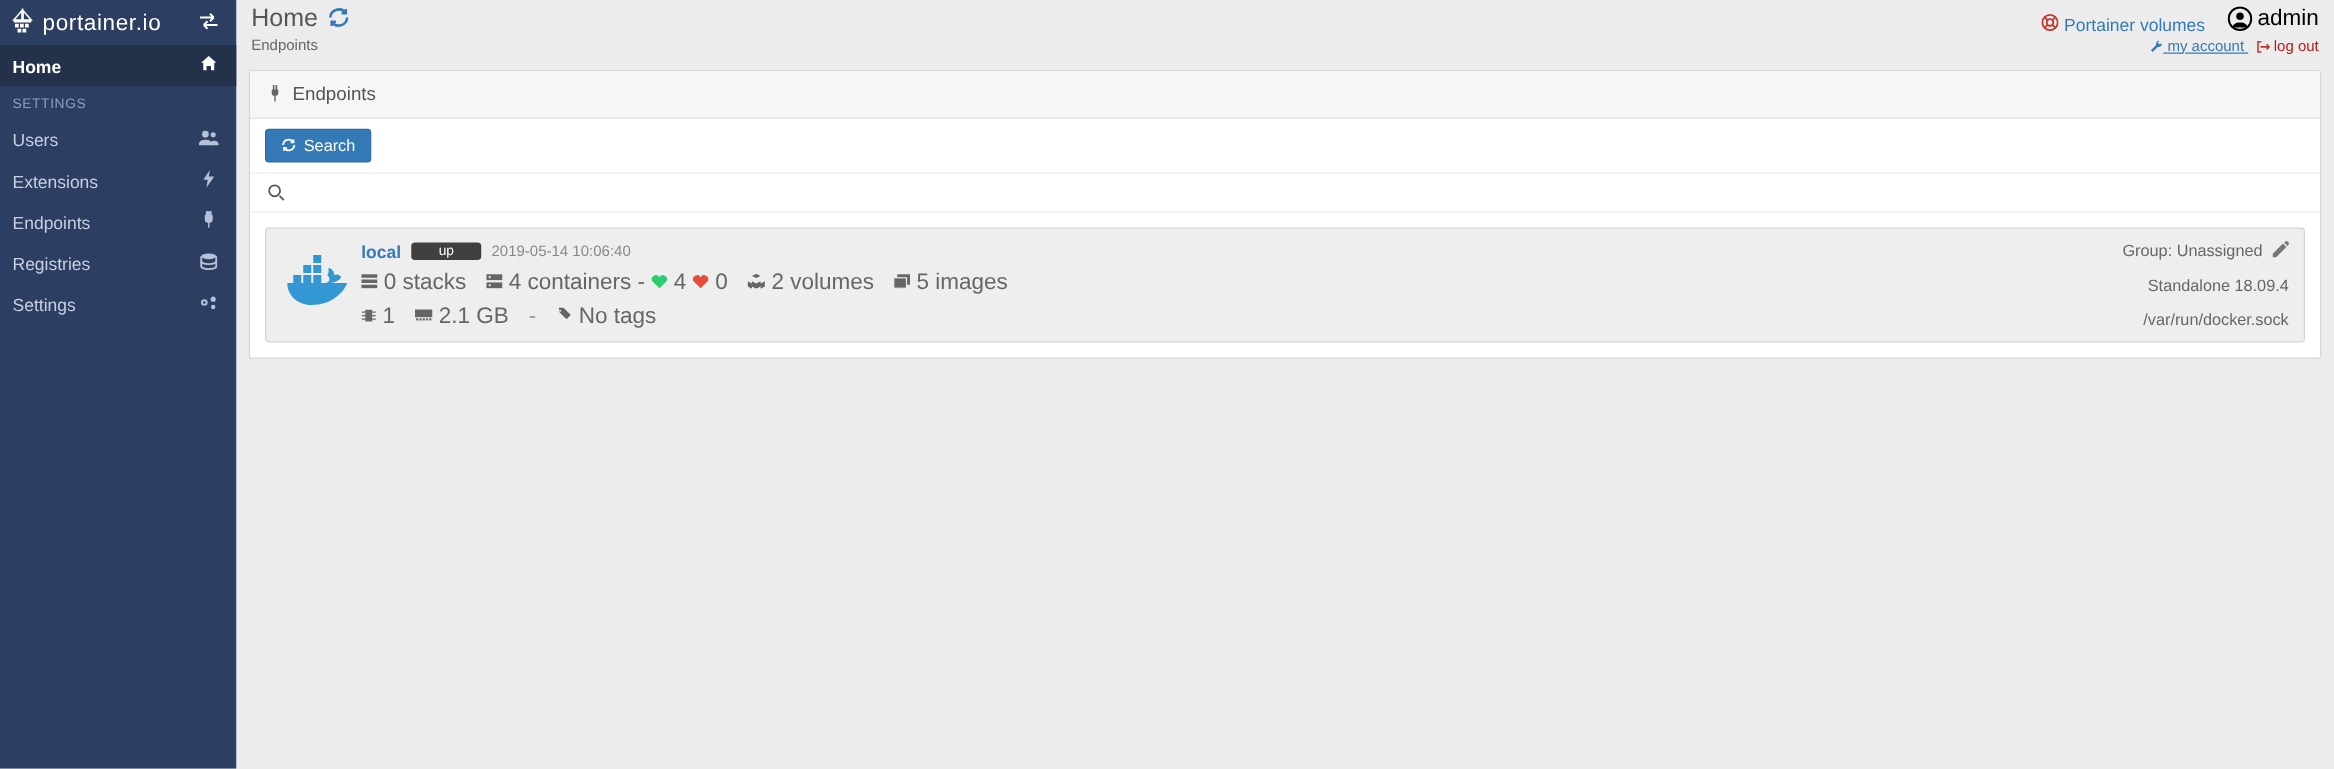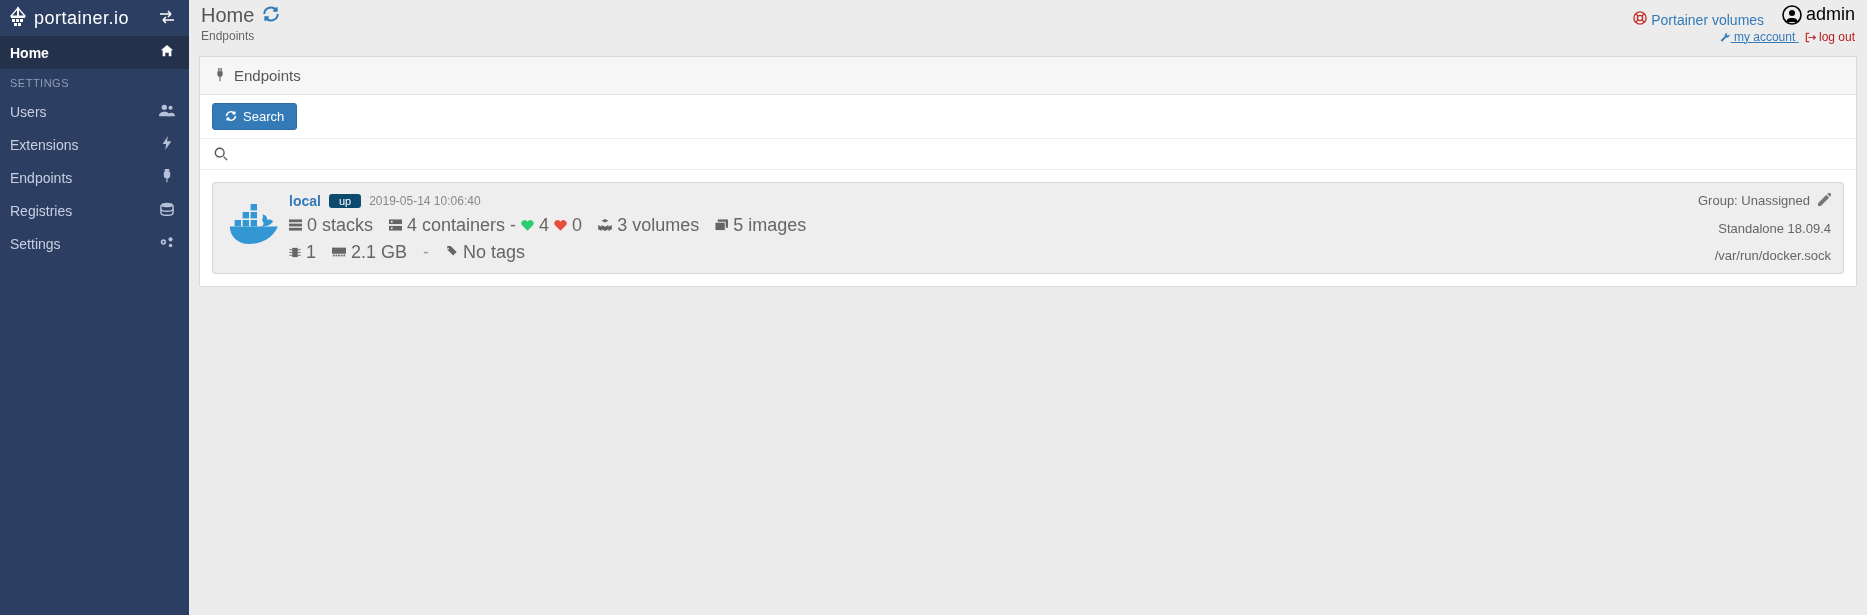--- a/index.html
+++ b/index.html
@@ -146,22 +146,22 @@
     border-radius: 3px;
     display: flex;
     padding: 10px 12px;
     cursor: pointer;
   }
   .endpoint .left-icon { width: 64px; display: flex; align-items: center; justify-content: center; }
   .endpoint .body { flex: 1; }
   .endpoint .row1 { display: flex; align-items: center; gap: 8px; }
   .endpoint .name { color: #337ab7; font-weight: 600; }
   .badge-up {
-    background: #0c4a6e; color: #fff; font-size: 11px;
-    padding: 1px 10px; border-radius: 3px;
+    background: #404040; color: #fff; font-size: 11px;
+    padding: 1px 22px; border-radius: 3px;
   }
   .endpoint .ts { color: #888; font-size: 12px; }
   .endpoint .row2, .endpoint .row3 {
     display: flex; align-items: center; gap: 16px;
     color: #666; font-size: 18px; margin-top: 6px;
   }
   .seg { display: inline-flex; align-items: center; gap: 5px; }
   .heart-green { color: #2ecc71; }
   .heart-red { color: #e74c3c; }
   .endpoint .right {
@@ -397,21 +397,21 @@
               <svg width="13" height="12" viewBox="0 0 16 14" fill="currentColor">
                   <path d="M8 14 L1 7 A4 4 0 0 1 8 3 A4 4 0 0 1 15 7 Z"></path>
                 </svg>
             </span>
             <span>0</span>
           </span>
           <span class="seg">
             <svg width="14" height="12" viewBox="0 0 16 14" fill="#666">
                 <path d="M8 0 L12 2 L8 4 L4 2 Z M4 7 L8 9 L8 14 L4 12 Z M12 7 L8 9 L8 14 L12 12 Z M0 7 L4 9 L4 14 L0 12 Z M16 7 L12 9 L12 14 L16 12 Z"></path>
               </svg>
-            <span>3 volumes</span>
+            <span>2 volumes</span>
           </span>
           <span class="seg">
             <svg width="13" height="12" viewBox="0 0 14 12" fill="#666">
                 <rect x="3" y="0" width="11" height="9"></rect>
                 <rect x="0" y="3" width="11" height="9" fill="#666" stroke="#eee" stroke-width="1"></rect>
               </svg>
             <span>5 images</span>
           </span>
         </div>
         <div class="row3">

